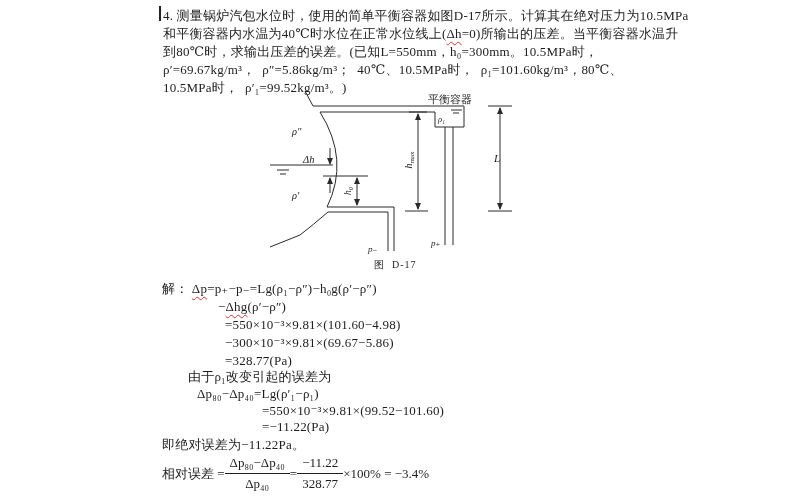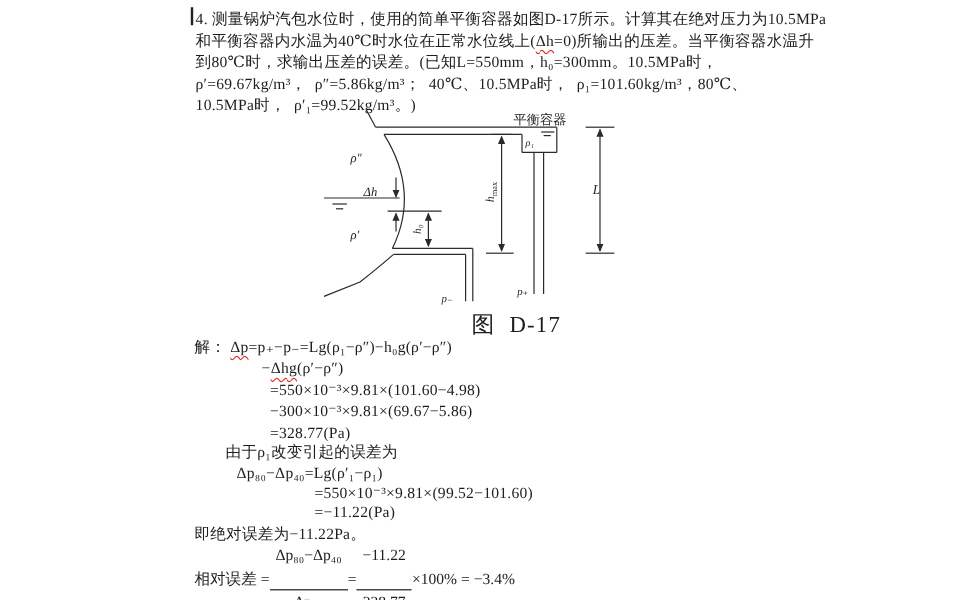--- a/index.html
+++ b/index.html
@@ -22,33 +22,33 @@
   }
   .sq {
     text-decoration-line:underline;
     text-decoration-style:wavy;
     text-decoration-color:#e03131;
     text-decoration-thickness:1px;
     text-underline-offset:3px;
   }
   .cursor { position:absolute; left:159px; top:6px; width:2px; height:15px; background:#222; }
   .dg-label { position:absolute; font-size:11px; white-space:pre; }
-  .caption { position:absolute; left:374px; top:258px; font-size:19px; letter-spacing:1px; white-space:pre;margin-left:19px; }
+  .caption { position:absolute; left:374px; top:258px; font-size:10px; letter-spacing:1px; white-space:pre; }
   svg text {
     font-family:"Liberation Serif","DejaVu Serif","DejaVu Sans",serif;
     fill:#1d1d1f;
   }
   .it { font-style:italic; }
   .frow {
     position:absolute; left:162px; top:455px;
     display:flex; align-items:center; gap:0;
     font-size:13px; white-space:pre;
   }
   .frac { display:inline-block; text-align:center; vertical-align:middle; }
-  .frac .num { display:block; border-bottom:1px solid #1d1d1f; padding:0 5px 20px; }
+  .frac .num { display:block; border-bottom:1px solid #1d1d1f; padding:0 5px 2px; }
   .frac .den { display:block; padding-top:2px; }
 </style>
 </head>
 <body>
 
 <div class="page">
 
   <div class="cursor"></div>
 
   <div class="tline" style="left:163px;top:7px">4. 测量锅炉汽包水位时，使用的简单平衡容器如图D-17所示。计算其在绝对压力为10.5MPa</div>

